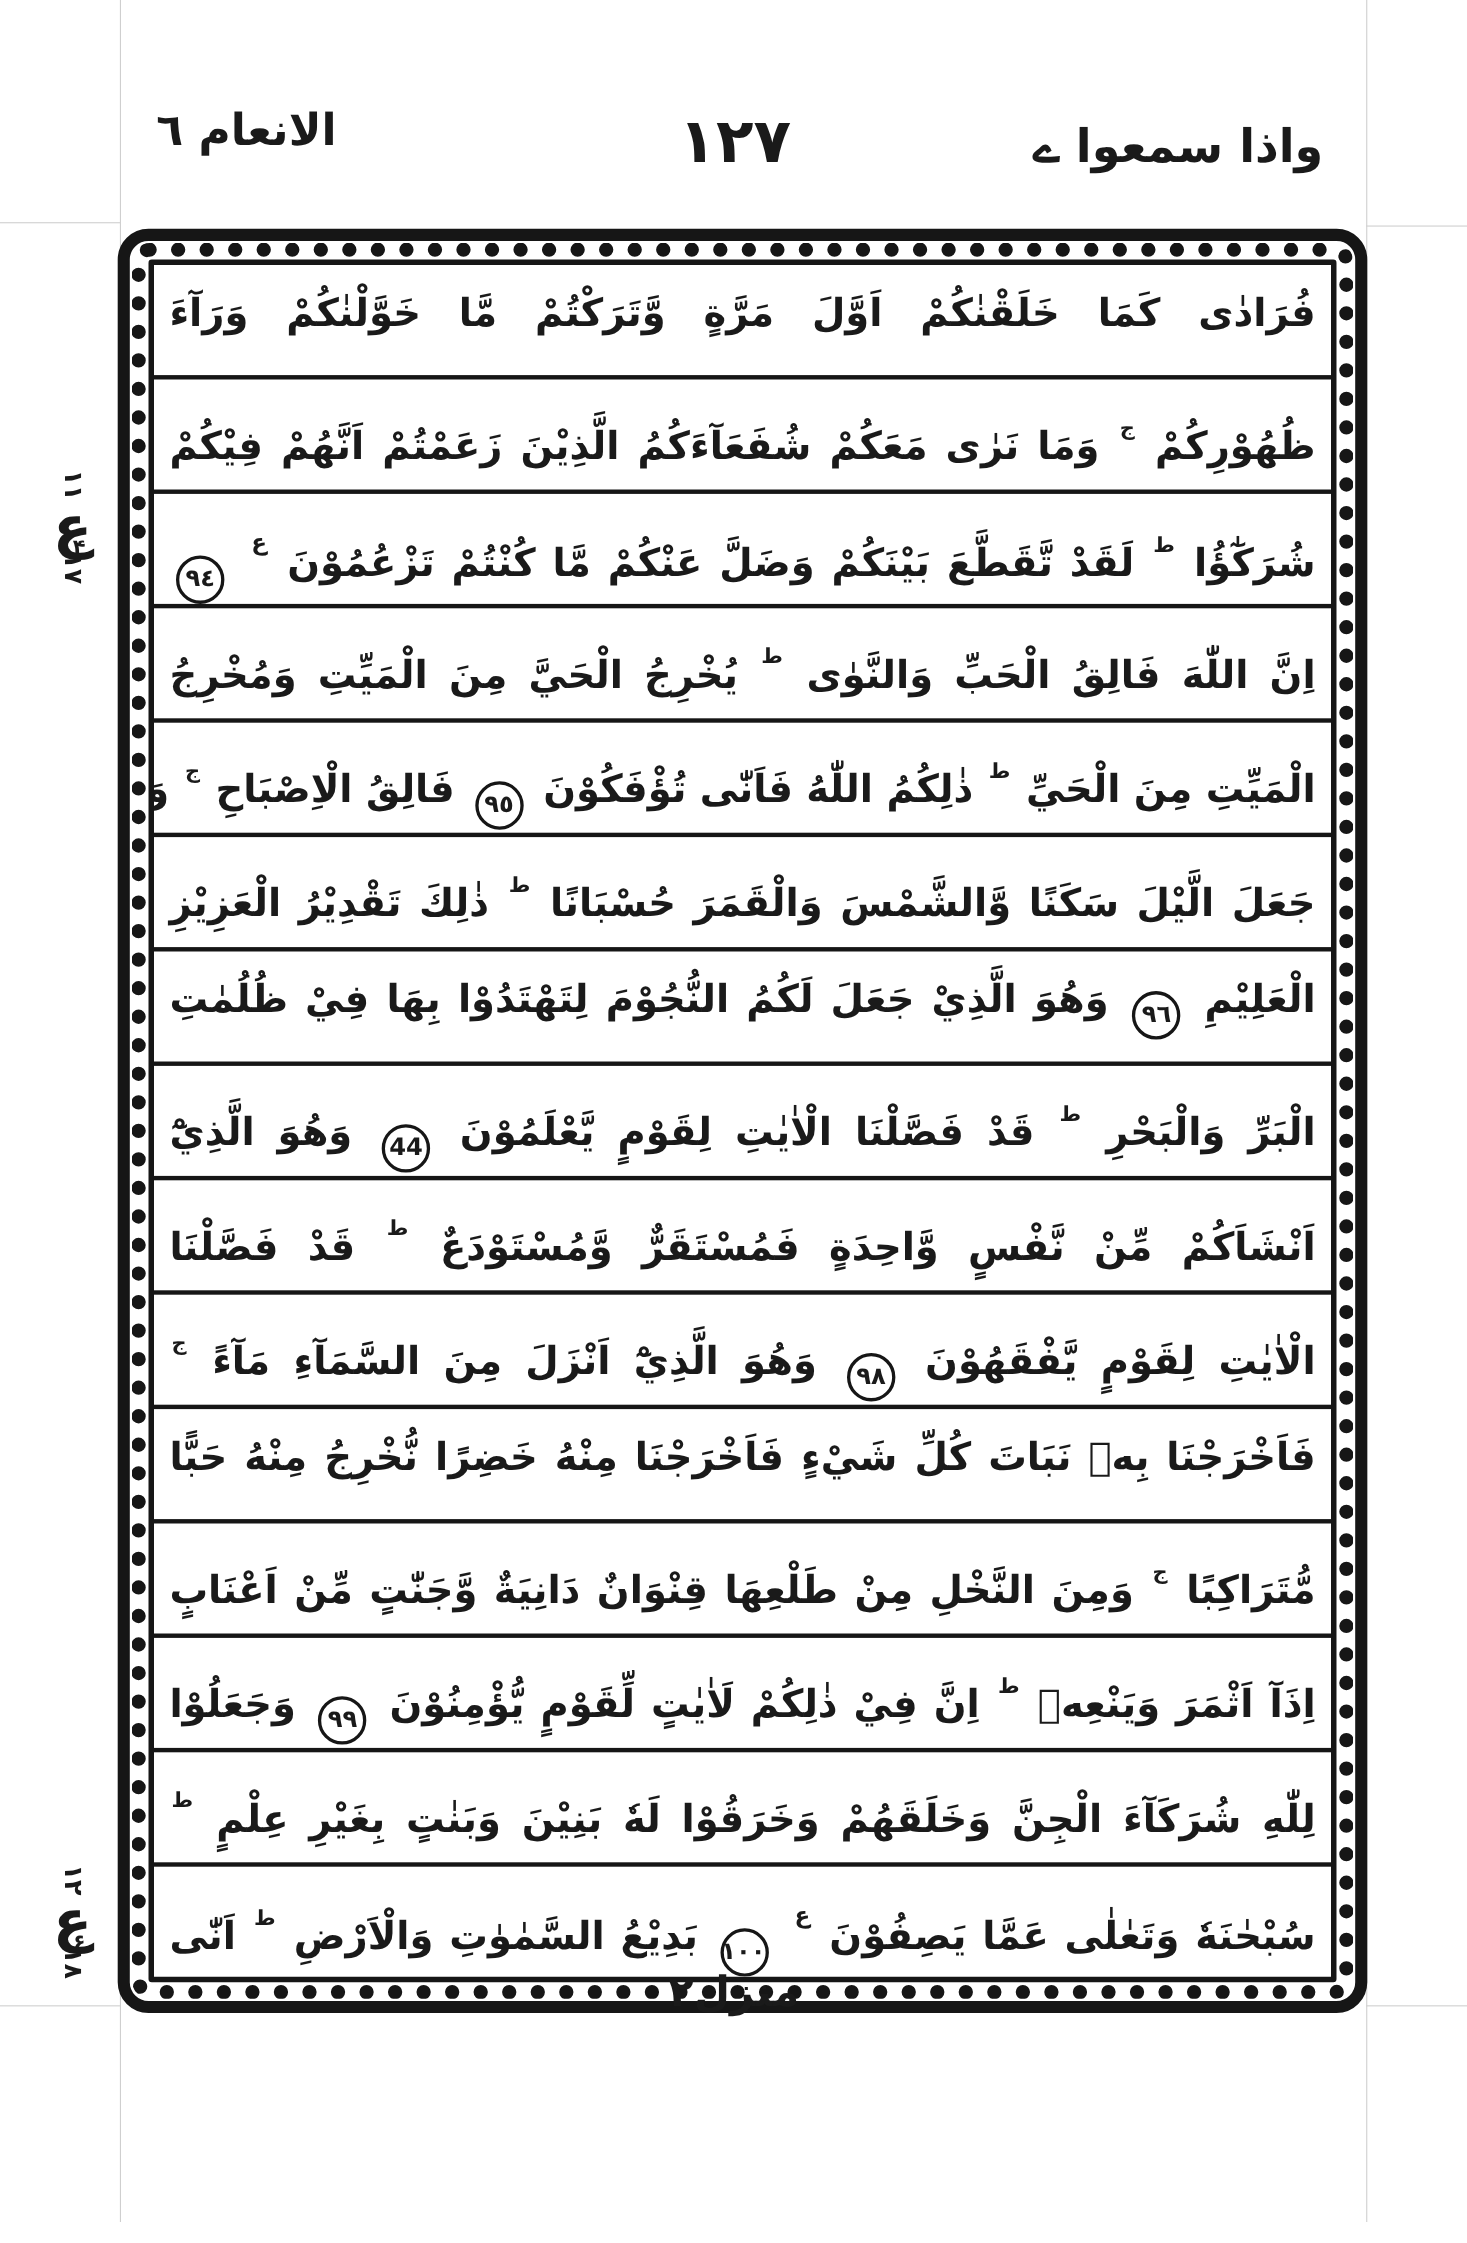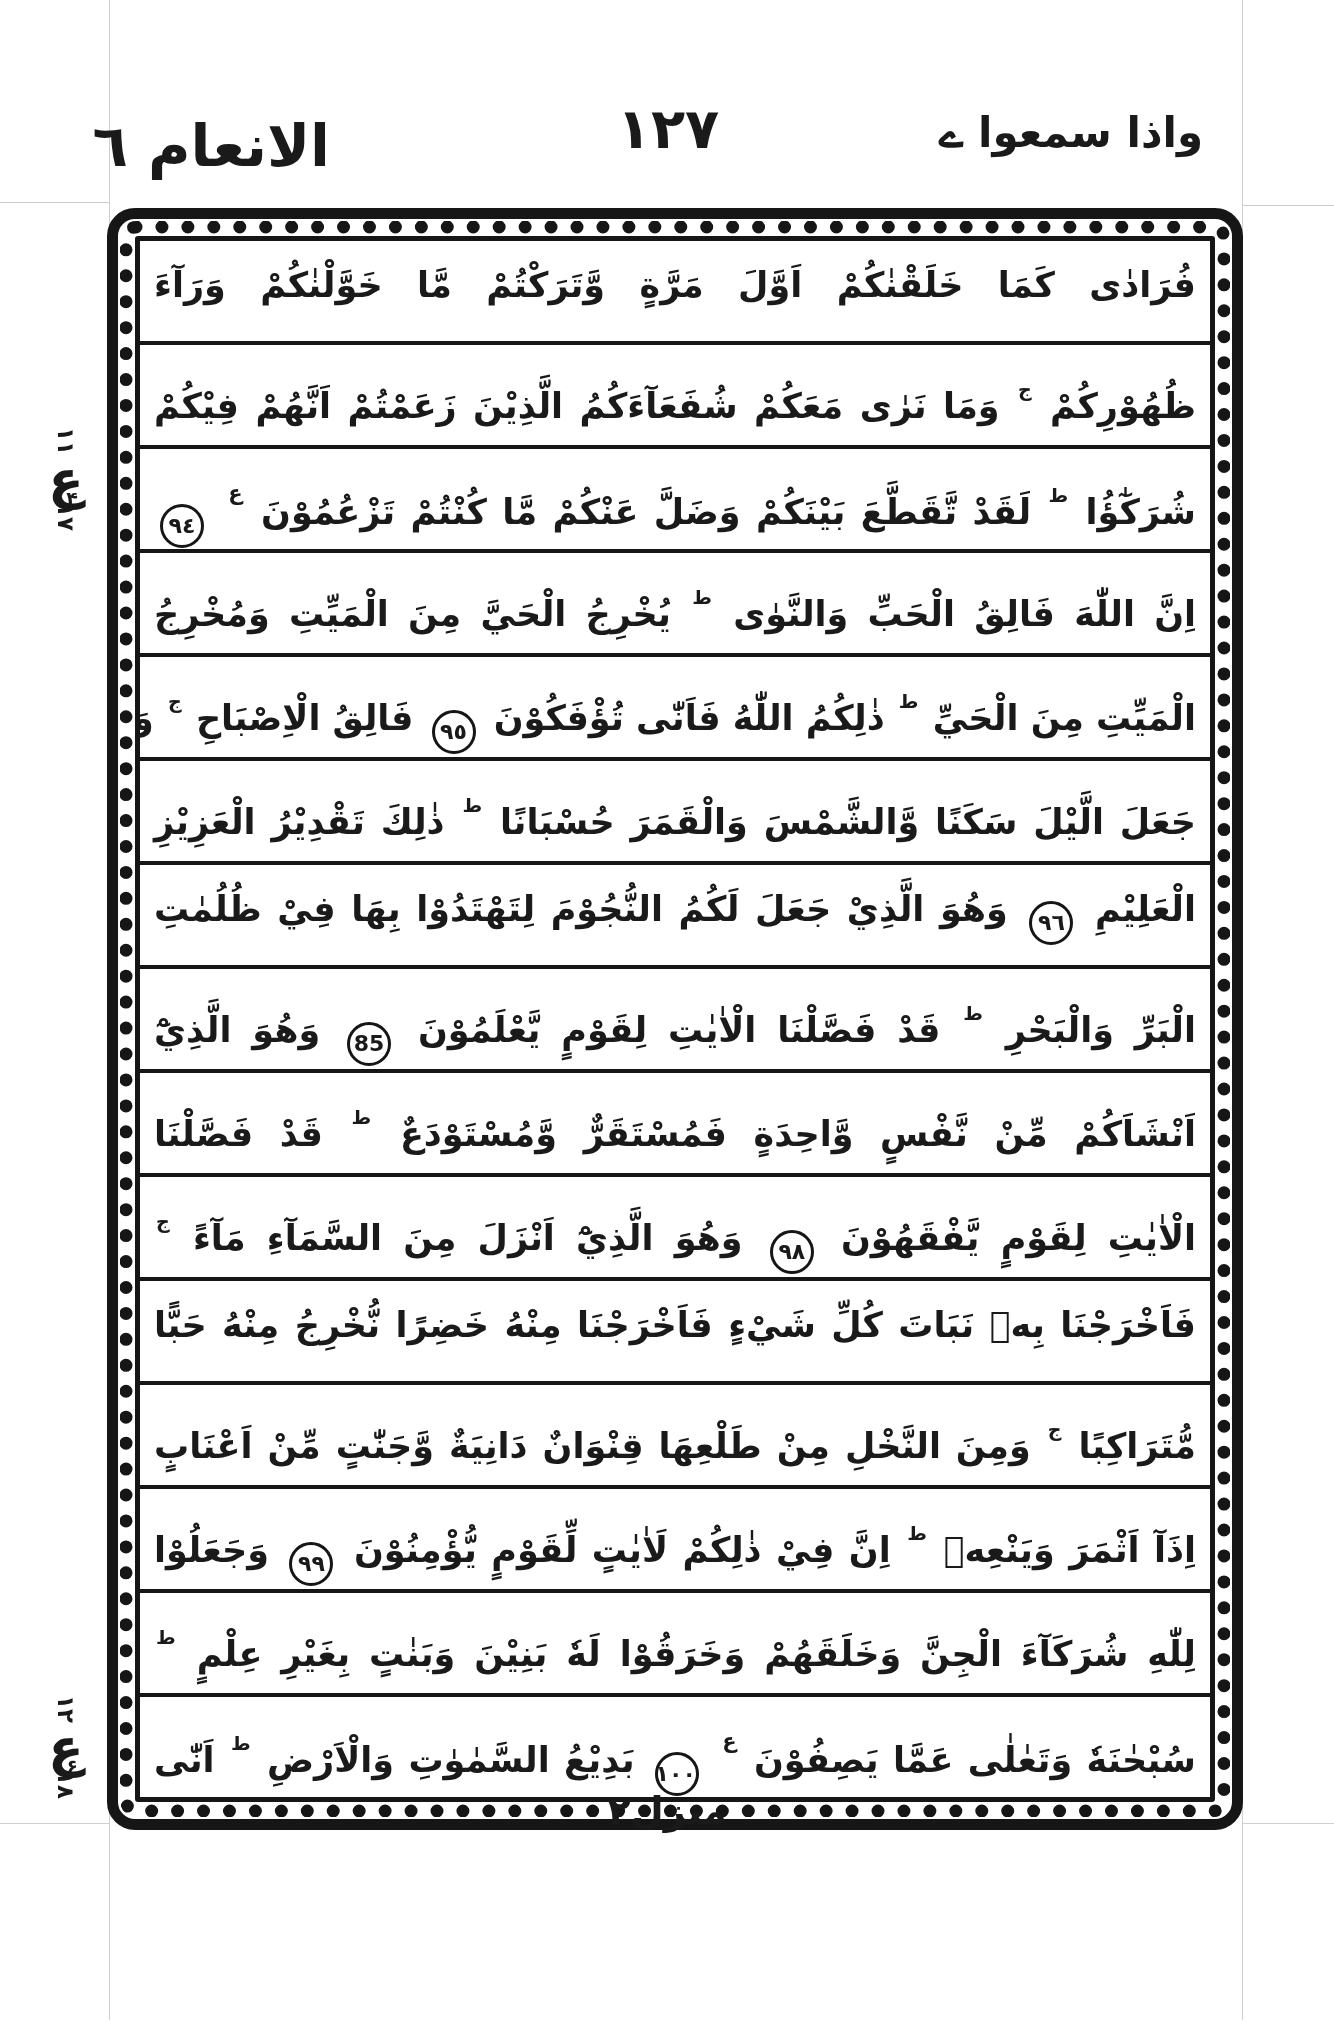--- a/index.html
+++ b/index.html
@@ -16,21 +16,21 @@
   .faint{position:absolute;background:#cfcfcf;}
   .v-left{left:109px;top:0;width:1px;height:2020px;}
   .v-right{left:1242px;top:0;width:1px;height:2020px;}
   .h-tl{left:0;top:202px;width:110px;height:1px;}
   .h-tr{left:1242px;top:205px;width:92px;height:1px;}
   .h-bl{left:0;top:1823px;width:110px;height:1px;}
   .h-br{left:1242px;top:1823px;width:92px;height:1px;}
 
   
   .hdr{position:absolute;direction:rtl;white-space:nowrap;font-weight:700;}
-  .hdr-surah{top:112px;left:118px;width:212px;text-align:center;font-size:58px;}
+  .hdr-surah{top:96px;left:118px;width:212px;text-align:center;font-size:40px;}
   .hdr-page{top:96px;left:592px;width:152px;text-align:center;font-size:56px;}
   .hdr-juz{top:108px;left:937px;width:266px;text-align:right;font-size:42px;}
 
   
   .frame{
     position:absolute;left:107px;top:208px;width:1136px;height:1622px;
     box-sizing:border-box;border:11px solid #161616;border-radius:28px;
     padding:2px;background:#fff;
   }
   .frame-deco{
@@ -101,21 +101,21 @@
   <div class="frame">
     <div class="frame-deco">
       <div class="frame-inner" id="text-block">
           <div class="row"><span class="text">فُرَادٰى كَمَا خَلَقْنٰكُمْ اَوَّلَ مَرَّةٍ وَّتَرَكْتُمْ مَّا خَوَّلْنٰكُمْ وَرَآءَ</span></div>
           <div class="row"><span class="text">ظُهُوْرِكُمْ</span> <span class="pause">ج</span> <span class="text">وَمَا نَرٰى مَعَكُمْ شُفَعَآءَكُمُ الَّذِيْنَ زَعَمْتُمْ اَنَّهُمْ فِيْكُمْ</span></div>
           <div class="row"><span class="text">شُرَكٰٓؤُا</span> <span class="pause">ط</span> <span class="text">لَقَدْ تَّقَطَّعَ بَيْنَكُمْ وَضَلَّ عَنْكُمْ مَّا كُنْتُمْ تَزْعُمُوْنَ</span> <span class="ruku">ع</span> <span class="verse">٩٤</span></div>
           <div class="row"><span class="text">اِنَّ اللّٰهَ فَالِقُ الْحَبِّ وَالنَّوٰى</span> <span class="pause">ط</span> <span class="text">يُخْرِجُ الْحَيَّ مِنَ الْمَيِّتِ وَمُخْرِجُ</span></div>
           <div class="row"><span class="text">الْمَيِّتِ مِنَ الْحَيِّ</span> <span class="pause">ط</span> <span class="text">ذٰلِكُمُ اللّٰهُ فَاَنّٰى تُؤْفَكُوْنَ</span> <span class="verse">٩٥</span> <span class="text">فَالِقُ الْاِصْبَاحِ</span> <span class="pause">ج</span> <span class="text">وَ</span></div>
           <div class="row"><span class="text">جَعَلَ الَّيْلَ سَكَنًا وَّالشَّمْسَ وَالْقَمَرَ حُسْبَانًا</span> <span class="pause">ط</span> <span class="text">ذٰلِكَ تَقْدِيْرُ الْعَزِيْزِ</span></div>
           <div class="row"><span class="text">الْعَلِيْمِ</span> <span class="verse">٩٦</span> <span class="text">وَهُوَ الَّذِيْ جَعَلَ لَكُمُ النُّجُوْمَ لِتَهْتَدُوْا بِهَا فِيْ ظُلُمٰتِ</span></div>
-          <div class="row"><span class="text">الْبَرِّ وَالْبَحْرِ</span> <span class="pause">ط</span> <span class="text">قَدْ فَصَّلْنَا الْاٰيٰتِ لِقَوْمٍ يَّعْلَمُوْنَ</span> <span class="verse">85</span> <span class="text">وَهُوَ الَّذِيْٓ</span></div>
+          <div class="row"><span class="text">الْبَرِّ وَالْبَحْرِ</span> <span class="pause">ط</span> <span class="text">قَدْ فَصَّلْنَا الْاٰيٰتِ لِقَوْمٍ يَّعْلَمُوْنَ</span> <span class="verse">44</span> <span class="text">وَهُوَ الَّذِيْٓ</span></div>
           <div class="row"><span class="text">اَنْشَاَكُمْ مِّنْ نَّفْسٍ وَّاحِدَةٍ فَمُسْتَقَرٌّ وَّمُسْتَوْدَعٌ</span> <span class="pause">ط</span> <span class="text">قَدْ فَصَّلْنَا</span></div>
           <div class="row"><span class="text">الْاٰيٰتِ لِقَوْمٍ يَّفْقَهُوْنَ</span> <span class="verse">٩٨</span> <span class="text">وَهُوَ الَّذِيْٓ اَنْزَلَ مِنَ السَّمَآءِ مَآءً</span> <span class="pause">ج</span></div>
           <div class="row"><span class="text">فَاَخْرَجْنَا بِهٖ نَبَاتَ كُلِّ شَيْءٍ فَاَخْرَجْنَا مِنْهُ خَضِرًا نُّخْرِجُ مِنْهُ حَبًّا</span></div>
           <div class="row"><span class="text">مُّتَرَاكِبًا</span> <span class="pause">ج</span> <span class="text">وَمِنَ النَّخْلِ مِنْ طَلْعِهَا قِنْوَانٌ دَانِيَةٌ وَّجَنّٰتٍ مِّنْ اَعْنَابٍ</span></div>
           <div class="row"><span class="text">اِذَآ اَثْمَرَ وَيَنْعِهٖ</span> <span class="pause">ط</span> <span class="text">اِنَّ فِيْ ذٰلِكُمْ لَاٰيٰتٍ لِّقَوْمٍ يُّؤْمِنُوْنَ</span> <span class="verse">٩٩</span> <span class="text">وَجَعَلُوْا</span></div>
           <div class="row"><span class="text">لِلّٰهِ شُرَكَآءَ الْجِنَّ وَخَلَقَهُمْ وَخَرَقُوْا لَهٗ بَنِيْنَ وَبَنٰتٍ بِغَيْرِ عِلْمٍ</span> <span class="pause">ط</span></div>
           <div class="row"><span class="text">سُبْحٰنَهٗ وَتَعٰلٰى عَمَّا يَصِفُوْنَ</span> <span class="ruku">ع</span> <span class="verse">١٠٠</span> <span class="text">بَدِيْعُ السَّمٰوٰتِ وَالْاَرْضِ</span> <span class="pause">ط</span> <span class="text">اَنّٰى</span></div>
         </div>
     </div>
   </div>

